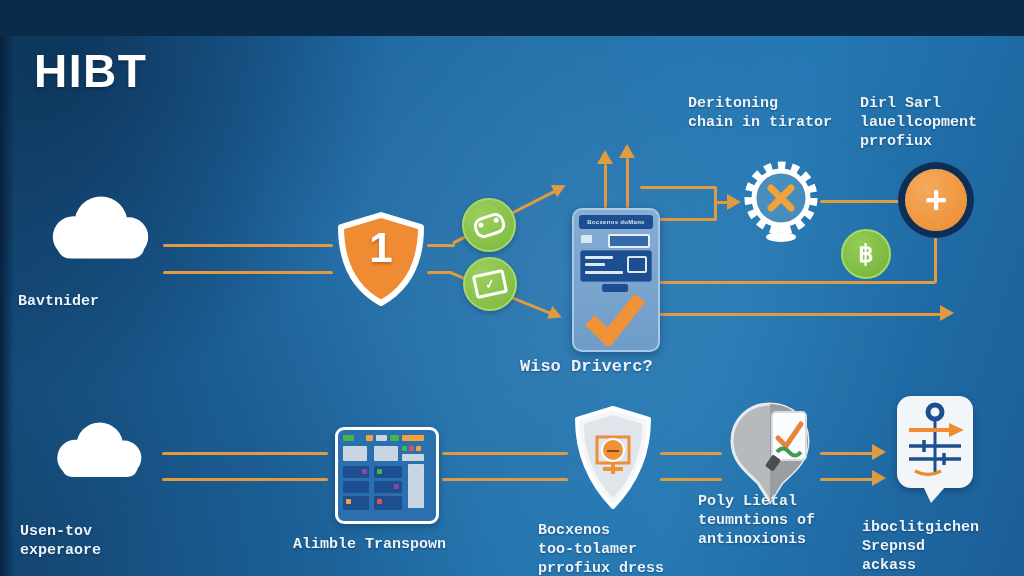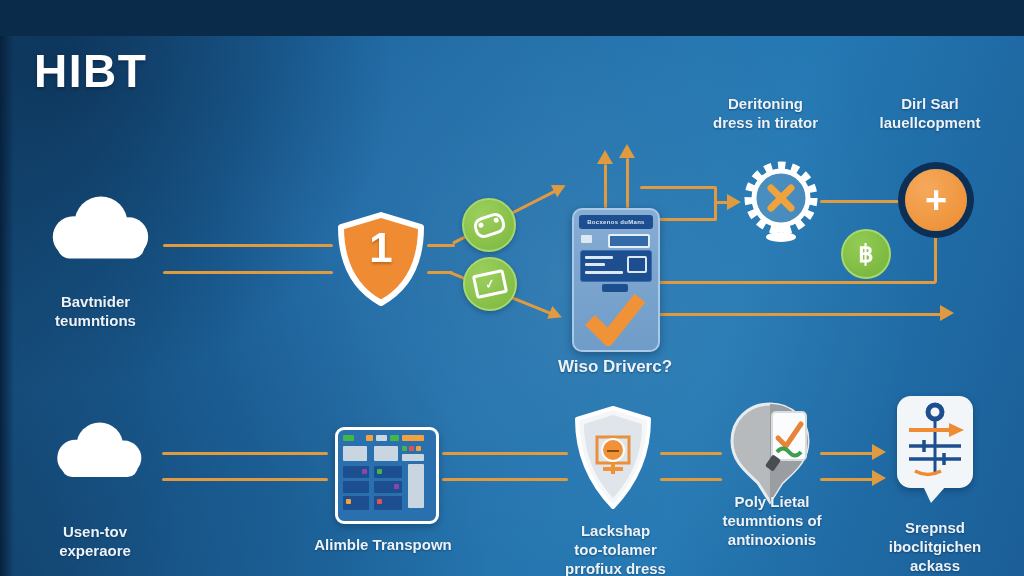--- a/index.html
+++ b/index.html
@@ -11,21 +11,21 @@
       radial-gradient(circle at 0% 100%, rgba(5,25,50,.38), rgba(5,25,50,0) 42%),
       radial-gradient(circle at 55% 42%, rgba(255,255,255,.08), rgba(255,255,255,0) 55%),
       linear-gradient(108deg,#16507f 0%,#1e67a2 28%,#2273ae 55%,#2478b3 68%,#1b5d96 100%);
     margin-top: 36px;
   }
   .edge{position:absolute;left:0;top:0;width:14px;height:576px;
     background:linear-gradient(to right,#07213d,rgba(7,33,61,0));z-index:4;}
   .title{position:absolute;left:34px;top:8px;color:#fff;font-size:46px;font-weight:700;
     letter-spacing:1.5px;z-index:3;text-shadow:0 2px 3px rgba(3,25,50,.4);}
   .lbl{position:absolute;color:#ecf2f8;font-size:15px;line-height:19px;font-weight:600;
-    text-align:center;text-shadow:0 1px 2px rgba(3,30,60,.45);z-index:3;}
+    text-shadow:0 1px 2px rgba(3,30,60,.45);z-index:3;font-family:Liberation Mono, monospace;}
   .lbl.bold{font-size:17px;font-weight:700;}
   
   .hline,.vline{position:absolute;background:#e09a40;z-index:1;border-radius:2px;}
   .hline{height:3px;} .vline{width:3px;}
   .head-r{position:absolute;width:0;height:0;border-top:8px solid transparent;
     border-bottom:8px solid transparent;border-left:14px solid #e09a40;z-index:1;}
   .head-u{position:absolute;width:0;height:0;border-left:8px solid transparent;
     border-right:8px solid transparent;border-bottom:14px solid #e09a40;z-index:1;}
   .diag{position:absolute;z-index:1;transform-origin:left center;height:0;}
   .diag i{display:block;}
@@ -166,29 +166,29 @@
 
   <div class="disc plusdisc">
     <span>+</span>
   </div>
   <div class="disc btcdisc">
     <span>฿</span>
   </div>
 
   <div class="lbl" style="left:18px;top:256px;width:155px">
     <div>Bavtnider</div>
-    <div>teumntions</div>
   </div>
   <div class="lbl" style="left:688px;top:58px;width:155px">
     <div>Deritoning</div>
-    <div>dress in tirator</div>
+    <div>chain in tirator</div>
   </div>
   <div class="lbl" style="left:860px;top:58px;width:140px">
     <div>Dirl Sarl</div>
     <div>lauellcopment</div>
+    <div>prrofiux</div>
   </div>
   <div class="lbl bold" style="left:520px;top:321px;width:190px">Wiso Driverc?</div>
 
   <div class="hline" style="left:162px;top:416px;width:166px"></div>
   <div class="hline" style="left:162px;top:442px;width:166px"></div>
   <div class="hline" style="left:442px;top:416px;width:126px"></div>
   <div class="hline" style="left:442px;top:442px;width:126px"></div>
   <div class="hline" style="left:660px;top:416px;width:62px"></div>
   <div class="hline" style="left:660px;top:442px;width:62px"></div>
   <div class="hline" style="left:820px;top:416px;width:54px"></div>
@@ -261,27 +261,27 @@
     </svg>
     <div class="tail"></div>
   </div>
 
   <div class="lbl" style="left:20px;top:486px;width:150px">
     <div>Usen-tov</div>
     <div>experaore</div>
   </div>
   <div class="lbl" style="left:293px;top:499px;width:180px">Alimble Transpown</div>
   <div class="lbl" style="left:538px;top:485px;width:155px">
-    <div>Lackshap</div>
+    <div>Bocxenos</div>
     <div>too-tolamer</div>
     <div>prrofiux dress</div>
   </div>
   <div class="lbl" style="left:698px;top:456px;width:148px">
     <div>Poly Lietal</div>
     <div>teumntions of</div>
     <div>antinoxionis</div>
   </div>
   <div class="lbl" style="left:862px;top:482px;width:146px">
+    <div>iboclitgichen</div>
     <div>Srepnsd</div>
-    <div>iboclitgichen</div>
     <div>ackass</div>
   </div>
 </div>
 
 </body></html>

